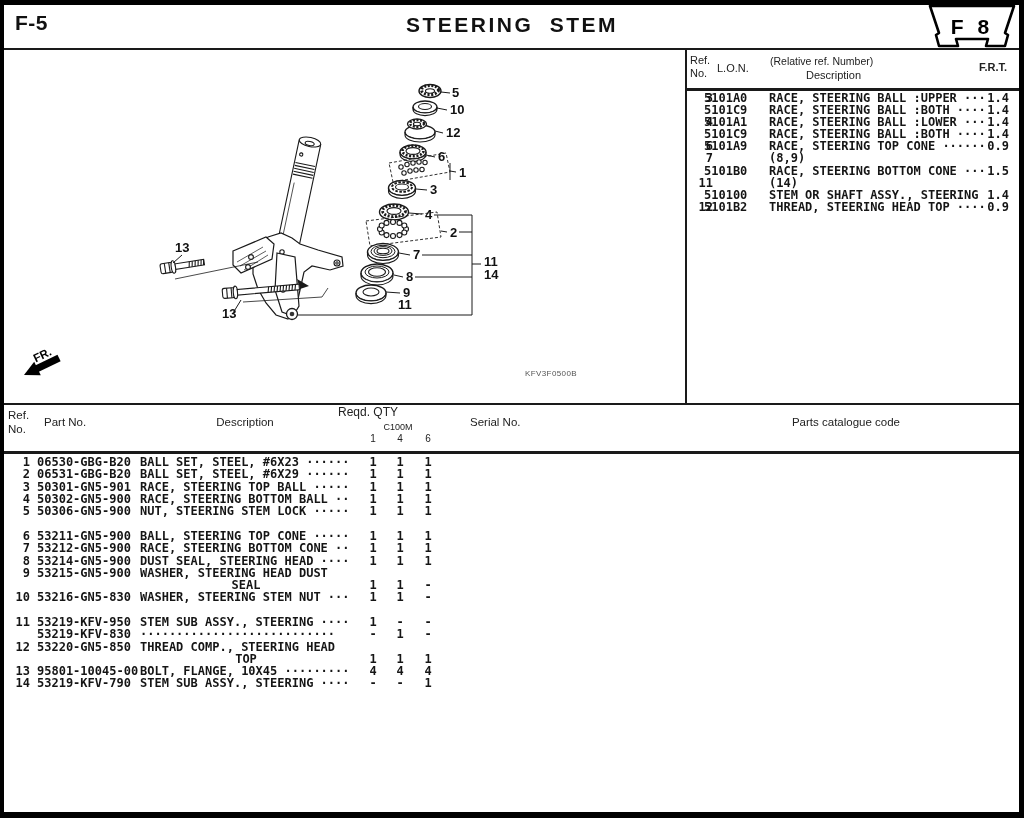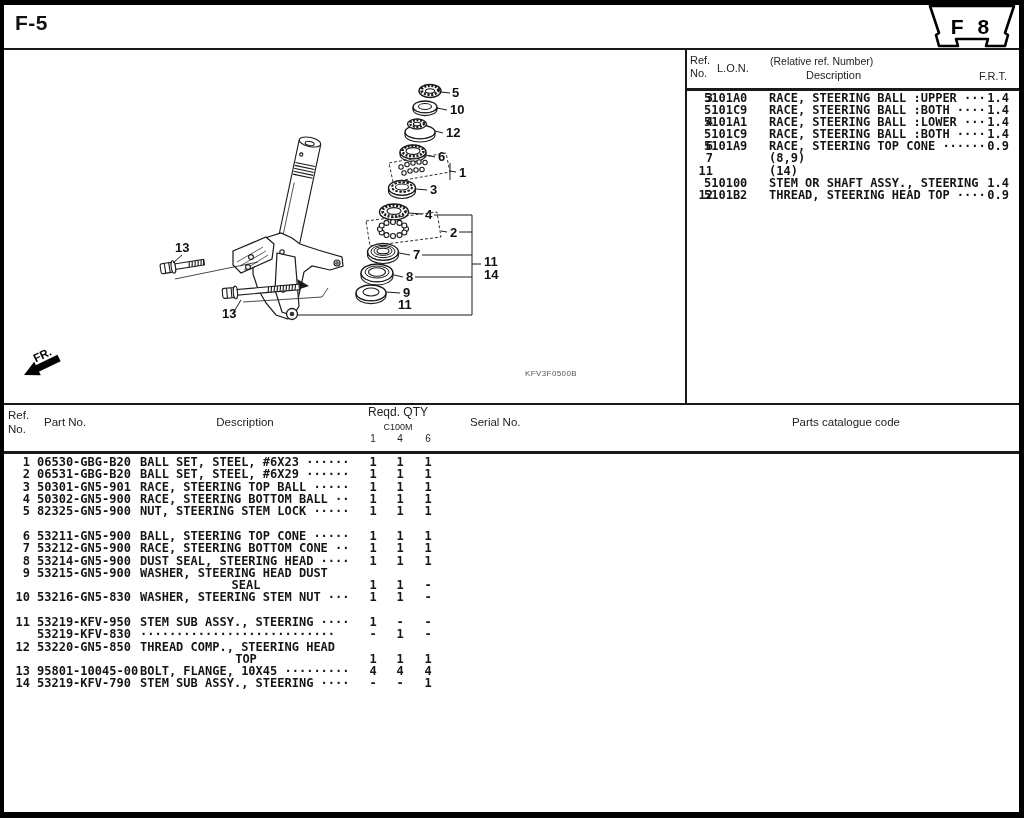--- a/index.html
+++ b/index.html
@@ -42,20 +42,21 @@
 <body>
 
 <div class="page">
 
   <div class="b" style="left:0;top:0;width:1024px;height:5px;"></div>
   <div class="b" style="left:0;top:0;width:4px;height:818px;"></div>
   <div class="b" style="left:1019px;top:0;width:5px;height:818px;"></div>
   <div class="b" style="left:0;top:812px;width:1024px;height:6px;"></div>
 
   <div class="abs" id="code-label">F-5</div>
+  <div class="abs" id="page-title">STEERING STEM</div>
   <svg class="abs" style="left:924px;top:3px;" width="96" height="47" viewBox="0 0 96 47">
     <path d="M6,3 L90,3 L81,30 L84,32 L81,43 L62,43 L64,36 L32,36 L34,43 L15,43 L12,32 L15,30 Z" fill="#fff" stroke="#000" stroke-width="2.6" stroke-linejoin="round"></path>
     <text x="48" y="31" text-anchor="middle" font-family="Liberation Sans, sans-serif" font-size="21" font-weight="bold" letter-spacing="4" fill="#000">F 8</text>
   </svg>
   <div class="line" style="left:4px;top:48px;width:1015px;height:2px;"></div>
 
   <svg class="abs" style="left:0;top:48px;" width="690" height="360" viewBox="0 48 690 360" id="diagram-svg" fill="none" stroke="#1a1a1a" stroke-width="1.1">
 
     <g transform="rotate(12 310 142)">
       <rect x="299" y="141" width="22" height="112" rx="2" fill="#fff"></rect>
@@ -259,21 +260,21 @@
         <text x="222" y="318" class="callout">13</text>
       </g>
   </svg>
 
   <div class="line" style="left:685px;top:48px;width:2px;height:356px;"></div>
   <div class="abs rhead" style="left:690px;top:54px;">Ref.</div>
   <div class="abs rhead" style="left:690px;top:67px;">No.</div>
   <div class="abs rhead" style="left:717px;top:62px;">L.O.N.</div>
   <div class="abs rhead small" style="left:770px;top:55px;">(Relative ref. Number)</div>
   <div class="abs rhead" style="left:806px;top:69px;">Description</div>
-  <div class="abs rhead" style="left:979px;top:70px;">F.R.T.</div>
+  <div class="abs rhead" style="left:979px;top:61px;font-weight:bold;">F.R.T.</div>
   <div class="line" style="left:687px;top:88px;width:332px;height:2.5px;"></div>
   <div class="abs" id="ref-rows">
       <div class="rrow">
         <span class="c-ref">3</span>
         <span class="c-lon">5101A0</span>
         <span class="c-desc">RACE, STEERING BALL :UPPER ···</span>
         <span class="c-frt">1.4</span>
       </div>
       <div class="rrow">
         <span class="c-ref"></span>
@@ -297,20 +298,26 @@
         <span class="c-ref">6</span>
         <span class="c-lon">5101A9</span>
         <span class="c-desc">RACE, STEERING TOP CONE ······</span>
         <span class="c-frt">0.9</span>
       </div>
       <div class="rrow">
         <span class="c-ref">7</span>
         <span class="c-lon"></span>
         <span class="c-desc">(8,9)</span>
         <span class="c-frt"></span>
+      </div>
+      <div class="rrow">
+        <span class="c-ref"></span>
+        <span class="c-lon">5101B0</span>
+        <span class="c-desc">RACE, STEERING BOTTOM CONE ···</span>
+        <span class="c-frt">1.5</span>
       </div>
       <div class="rrow">
         <span class="c-ref">11</span>
         <span class="c-lon"></span>
         <span class="c-desc">(14)</span>
         <span class="c-frt"></span>
       </div>
       <div class="rrow">
         <span class="c-ref"></span>
         <span class="c-lon">510100</span>
@@ -323,21 +330,21 @@
         <span class="c-desc">THREAD, STEERING HEAD TOP ····</span>
         <span class="c-frt">0.9</span>
       </div>
     </div>
 
   <div class="line" style="left:4px;top:403px;width:1015px;height:1.5px;"></div>
   <div class="abs phead" style="left:8px;top:409px;">Ref.</div>
   <div class="abs phead" style="left:8px;top:423px;">No.</div>
   <div class="abs phead" style="left:44px;top:416px;width:90px;text-align:left;">Part No.</div>
   <div class="abs phead" style="left:180px;top:416px;width:130px;text-align:center;">Description</div>
-  <div class="abs phead" style="left:338px;top:405px;width:120px;text-align:center;font-size:12px;">Reqd. QTY</div>
+  <div class="abs phead" style="left:338px;top:405px;width:120px;font-size:12px;">Reqd. QTY</div>
   <div class="abs phead" style="left:338px;top:422px;width:120px;text-align:center;font-size:9px;">C100M</div>
   <div class="abs phead" style="left:366px;top:433px;width:14px;text-align:center;font-size:10px;">1</div>
   <div class="abs phead" style="left:393px;top:433px;width:14px;text-align:center;font-size:10px;">4</div>
   <div class="abs phead" style="left:421px;top:433px;width:14px;text-align:center;font-size:10px;">6</div>
   <div class="abs phead" style="left:470px;top:416px;">Serial No.</div>
   <div class="abs phead" style="left:700px;top:416px;width:200px;text-align:right;">Parts catalogue code</div>
   <div class="line" style="left:4px;top:451px;width:1015px;height:2.5px;"></div>
   <div class="abs" id="parts-rows" style="left:0;top:0;">
       <div class="pgroup" style="top: 456px;">
         <div class="prow">
@@ -367,21 +374,21 @@
         <div class="prow">
           <span class="c-pref">4</span>
           <span class="c-part">50302-GN5-900</span>
           <span class="c-pdesc">RACE, STEERING BOTTOM BALL ··</span>
           <span class="c-q1">1</span>
           <span class="c-q4">1</span>
           <span class="c-q6">1</span>
         </div>
         <div class="prow">
           <span class="c-pref">5</span>
-          <span class="c-part">82325-GN5-900</span>
+          <span class="c-part">50306-GN5-900</span>
           <span class="c-pdesc">NUT, STEERING STEM LOCK ·····</span>
           <span class="c-q1">1</span>
           <span class="c-q4">1</span>
           <span class="c-q6">1</span>
         </div>
       </div>
       <div class="pgroup" style="top: 530px;">
         <div class="prow">
           <span class="c-pref">6</span>
           <span class="c-part">53211-GN5-900</span>

